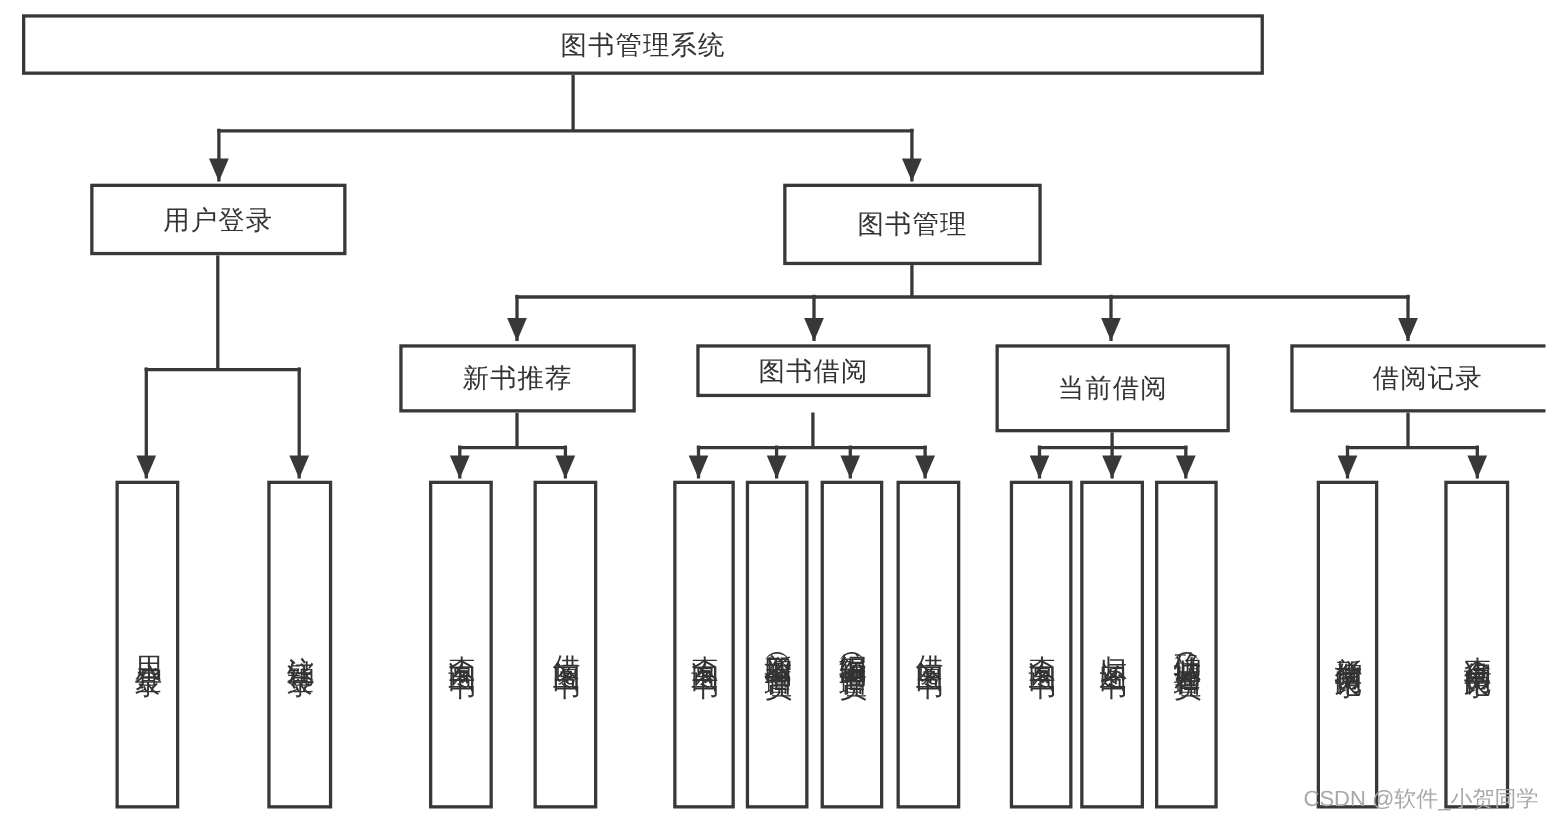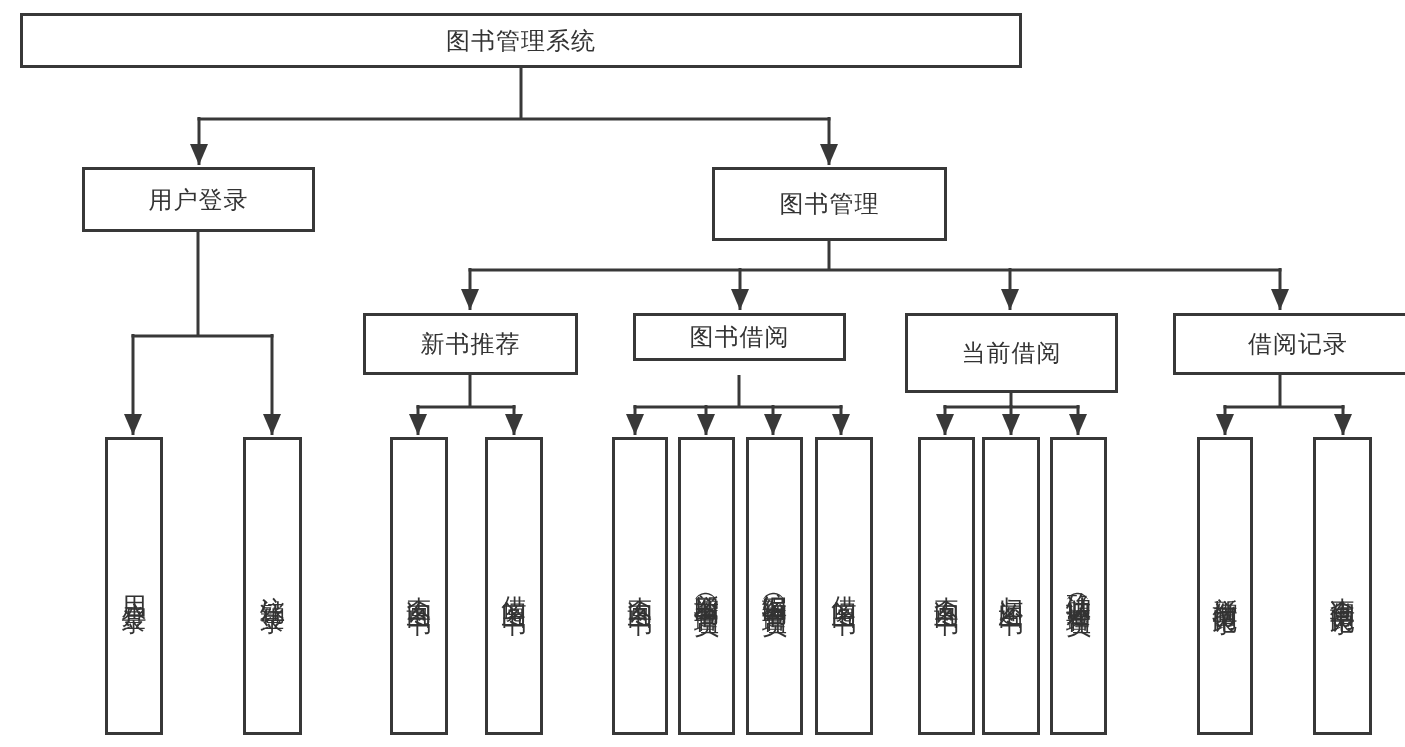--- a/index.html
+++ b/index.html
@@ -103,21 +103,21 @@
     </g>
 
     <g>
       <line class="conn" x1="1280" y1="375" x2="1280" y2="407"></line>
       <line class="conn" x1="1223.5" y1="407" x2="1344.5" y2="407"></line>
       <line class="conn" x1="1225" y1="405" x2="1225" y2="435" marker-end="url(#arrow)"></line>
       <line class="conn" x1="1343" y1="405" x2="1343" y2="435" marker-end="url(#arrow)"></line>
     </g>
   </svg>
 
-  <div class="box" style="left:20px;top:13px;width:1002px;height:55px;">图书管理系统</div>
+  <div class="box" style="left:20px;top:13px;width:1129px;height:55px;">图书管理系统</div>
 
   <div class="box" style="left:82px;top:167px;width:233px;height:65px;">用户登录</div>
   <div class="box" style="left:712px;top:167px;width:235px;height:74px;">图书管理</div>
 
   <div class="box" style="left:363px;top:313px;width:215px;height:62px;text-align:right;">新书推荐</div>
   <div class="box" style="left:633px;top:313px;width:213px;height:48px;">图书借阅</div>
   <div class="box" style="left:905px;top:313px;width:213px;height:80px;">当前借阅</div>
   <div class="box" style="left:1173px;top:313px;width:250px;height:62px;font-family:Liberation Mono, monospace;">借阅记录</div>
 
   <div class="box leaf" style="left:105px;top:437px;width:58px;height:298px;">用户登录</div>
@@ -131,13 +131,14 @@
   <div class="box leaf long" style="left:746px;top:437px;width:57px;height:298px;">编辑图书（管理员）</div>
   <div class="box leaf" style="left:815px;top:437px;width:58px;height:298px;">借阅图书</div>
 
   <div class="box leaf" style="left:918px;top:437px;width:57px;height:298px;">查询图书</div>
   <div class="box leaf" style="left:982px;top:437px;width:58px;height:298px;">归还图书</div>
   <div class="box leaf long" style="left:1050px;top:437px;width:57px;height:298px;">确认归还（管理员）</div>
 
   <div class="box leaf long" style="left:1197px;top:437px;width:56px;height:298px;">新增借阅记录</div>
   <div class="box leaf long" style="left:1313px;top:437px;width:59px;height:298px;">查询借阅记录</div>
 
+  <div class="watermark">CSDN @软件_小贺同学</div>
 </div>
 
 </body></html>

